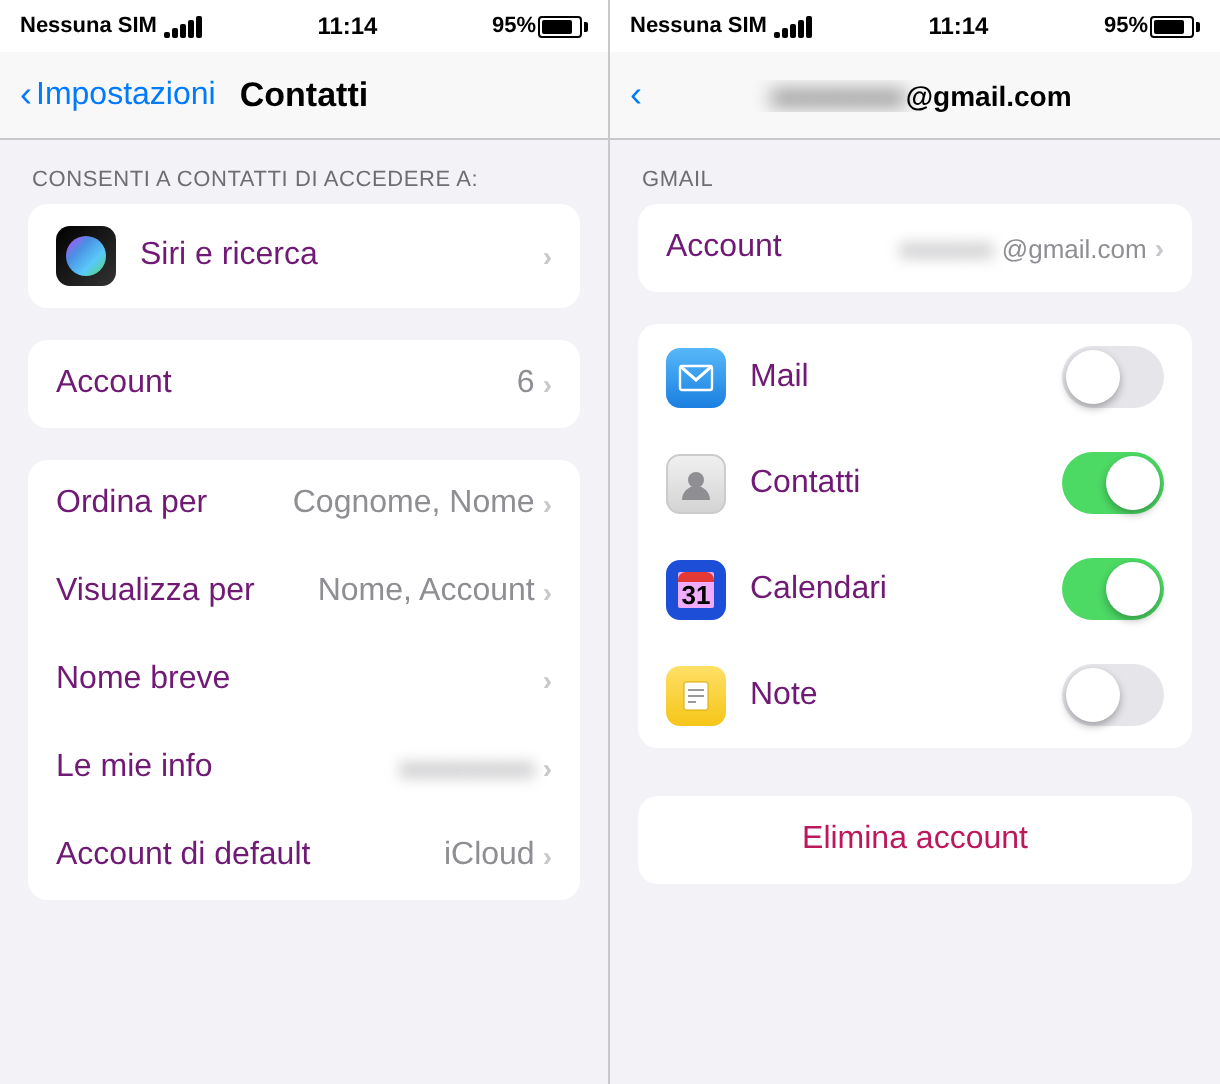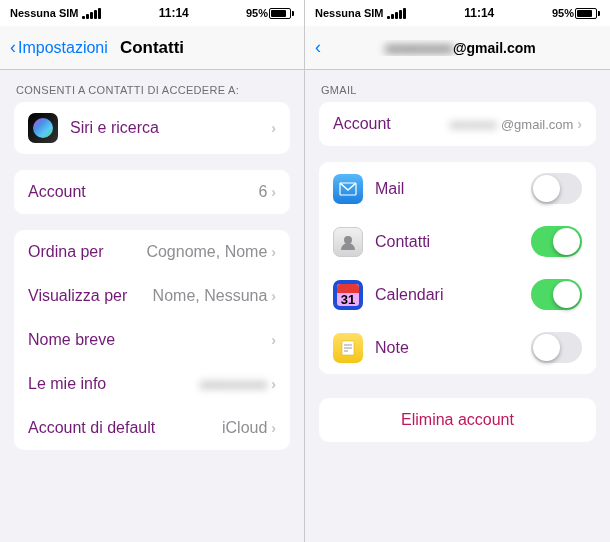--- a/index.html
+++ b/index.html
@@ -137,21 +137,21 @@
       background: linear-gradient(135deg, #000 0%, #333 100%);
     }
     .item-icon.mail {
       background: linear-gradient(180deg, #57b8f9 0%, #1a7fe0 100%);
     }
     .item-icon.contacts {
       background: linear-gradient(180deg, #f5a623 0%, #f0810f 100%);
     }
     .item-icon.calendar {
       background: #f0abfc;
-      border: 4px solid #1d4ed8;
+      border: 6px solid #1d4ed8;
       flex-direction: column;
     }
     .item-icon.notes {
       background: linear-gradient(180deg, #ffe066 0%, #f5c518 100%);
     }
     .item-label {
       flex: 1;
       font-size: 16px;
       color: #701a75;
     }
@@ -353,21 +353,21 @@
   <div class="list-group">
 
     <div class="list-item list-item-simple">
       <span class="item-label">Ordina per</span>
       <span class="item-value">Cognome, Nome</span>
       <span class="chevron-right">›</span>
     </div>
 
     <div class="list-item list-item-simple">
       <span class="item-label">Visualizza per</span>
-      <span class="item-value">Nome, Nessuna</span>
+      <span class="item-value">Nome, Account</span>
       <span class="chevron-right">›</span>
     </div>
 
     <div class="list-item list-item-simple">
       <span class="item-label">Nome breve</span>
       <span class="chevron-right">›</span>
     </div>
 
     <div class="list-item list-item-simple">
       <span class="item-label">Le mie info</span>

